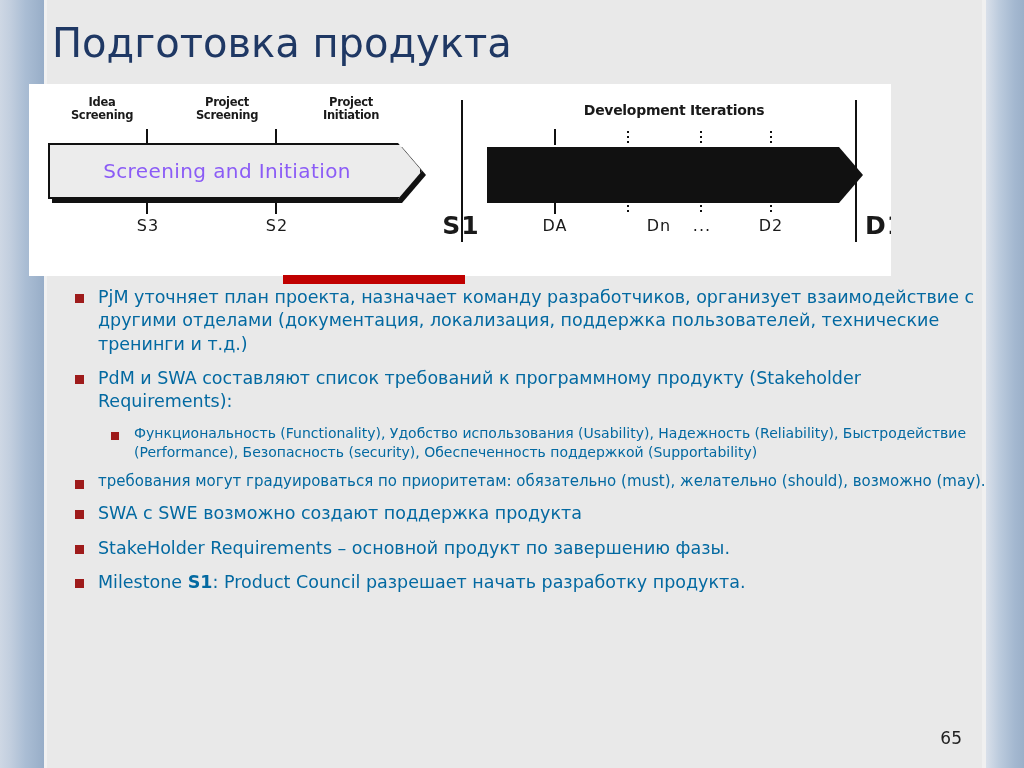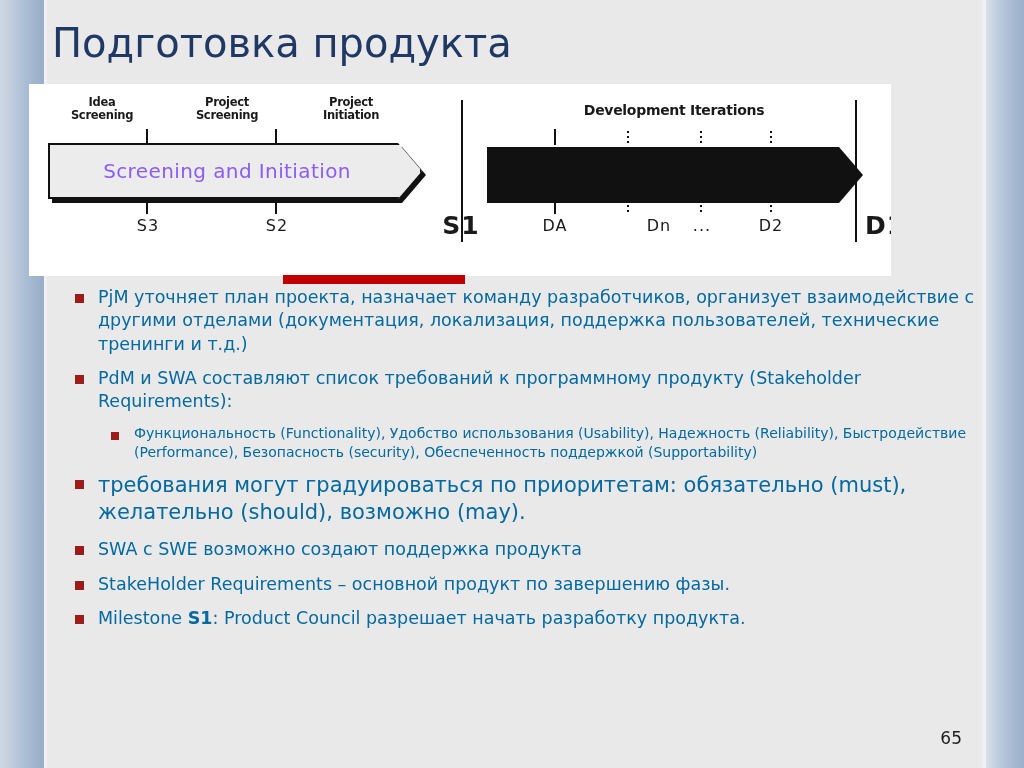--- a/index.html
+++ b/index.html
@@ -138,21 +138,21 @@
   }
   .bullet.lv2 {
     padding-left: 78px;
     font-size: 14px;
     margin-bottom: 10px;
   }
   .bullet.lv2 > .marker {
     left: 55px; top: 8px;
     width: 8px; height: 8px;
   }
-  .bullet.small { font-size: 21px; }
+  .bullet.small { font-size: 15px; }
   .bullet .bold { font-weight: bold; }
 
   
   .page-no {
     position: absolute;
     right: 62px; bottom: 20px;
     font-size: 17px;
     color: #222;
   }
 </style>

